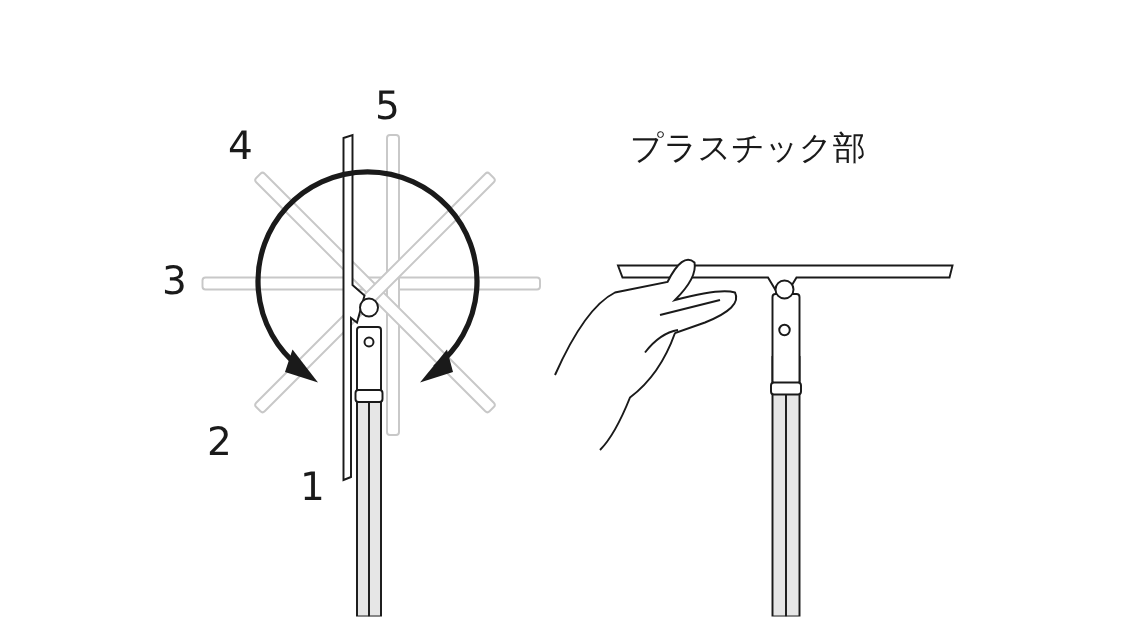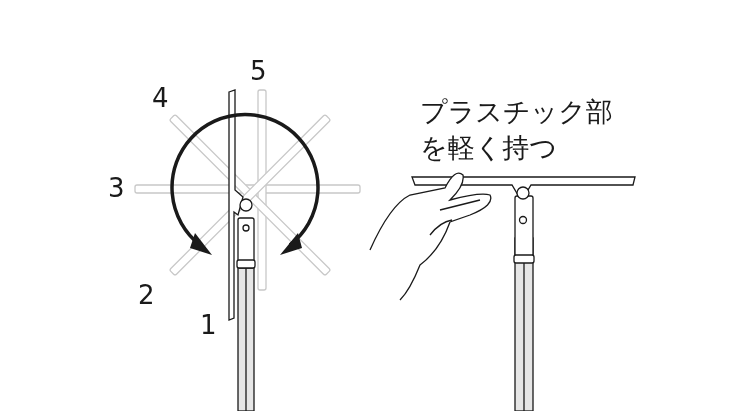--- a/index.html
+++ b/index.html
@@ -1,18 +1,18 @@
 <!DOCTYPE html>
 <html><head>
 <meta charset="utf-8">
 <style>
   html,body{margin:0;padding:0;background:#fff;}
   body{width:750px;height:411px;position:relative;overflow:hidden;font-family:"DejaVu Sans",sans-serif;}
   .num{position:absolute;font-size:26px;color:#1a1a1a;line-height:1;}
-  .caption{position:absolute;left:420px;top:94px;font-size:27px;line-height:36px;color:#1a1a1a;}
+  .caption{position:absolute;left:420px;top:82px;font-size:22px;line-height:36px;color:#1a1a1a;}
   svg{position:absolute;left:0;top:0;}
 </style>
 </head>
 <body>
 
 <svg width="750" height="411">
 
   <g stroke="#c8c8c8" stroke-width="1.3" fill="#fff">
     <rect x="135" y="185" width="225" height="8" rx="2"></rect>
     <rect x="258" y="90" width="8" height="200" rx="2"></rect>
@@ -61,14 +61,13 @@
 </svg>
 
 <span class="num" style="left:200px;top:312px">1</span>
 <span class="num" style="left:138px;top:282px">2</span>
 <span class="num" style="left:108px;top:175px">3</span>
 <span class="num" style="left:152px;top:85px">4</span>
 <span class="num" style="left:250px;top:58px">5</span>
 
 <div class="caption">
   <div>プラスチック部</div>
-  <div>を軽く持つ</div>
 </div>
 
 </body></html>

